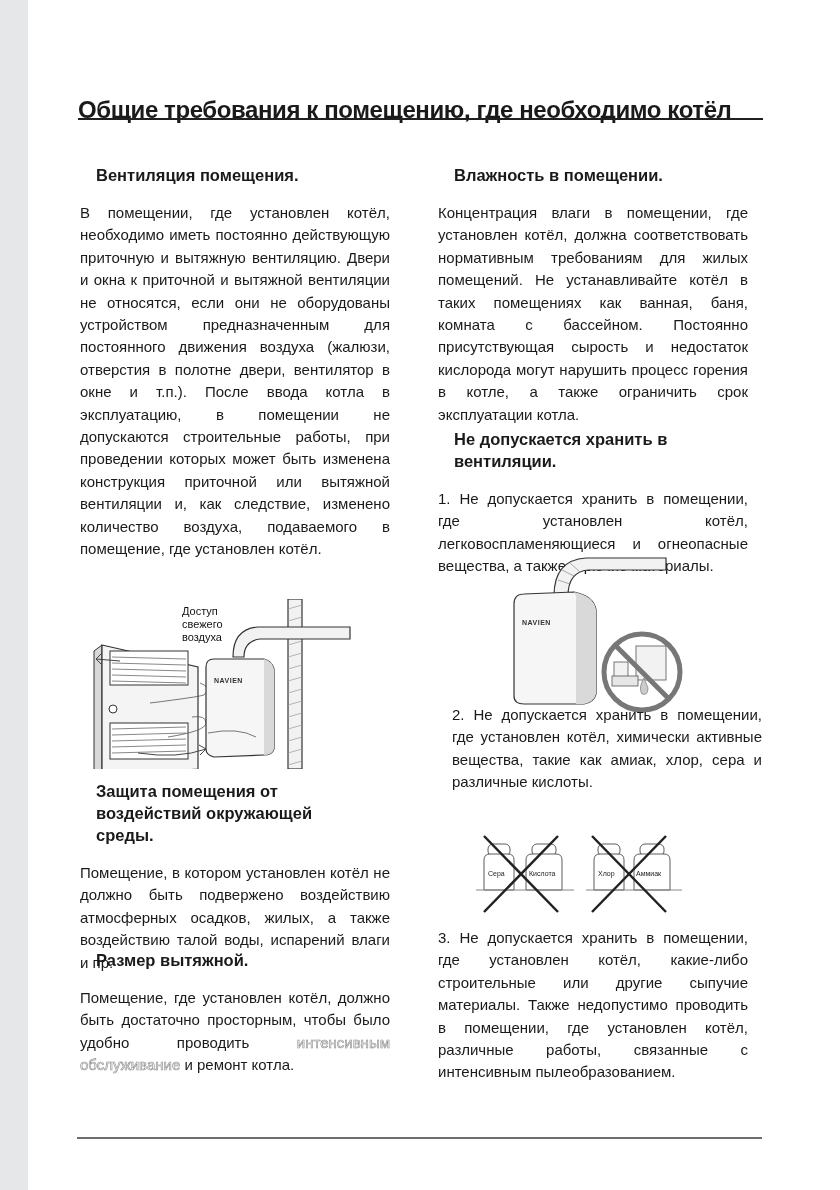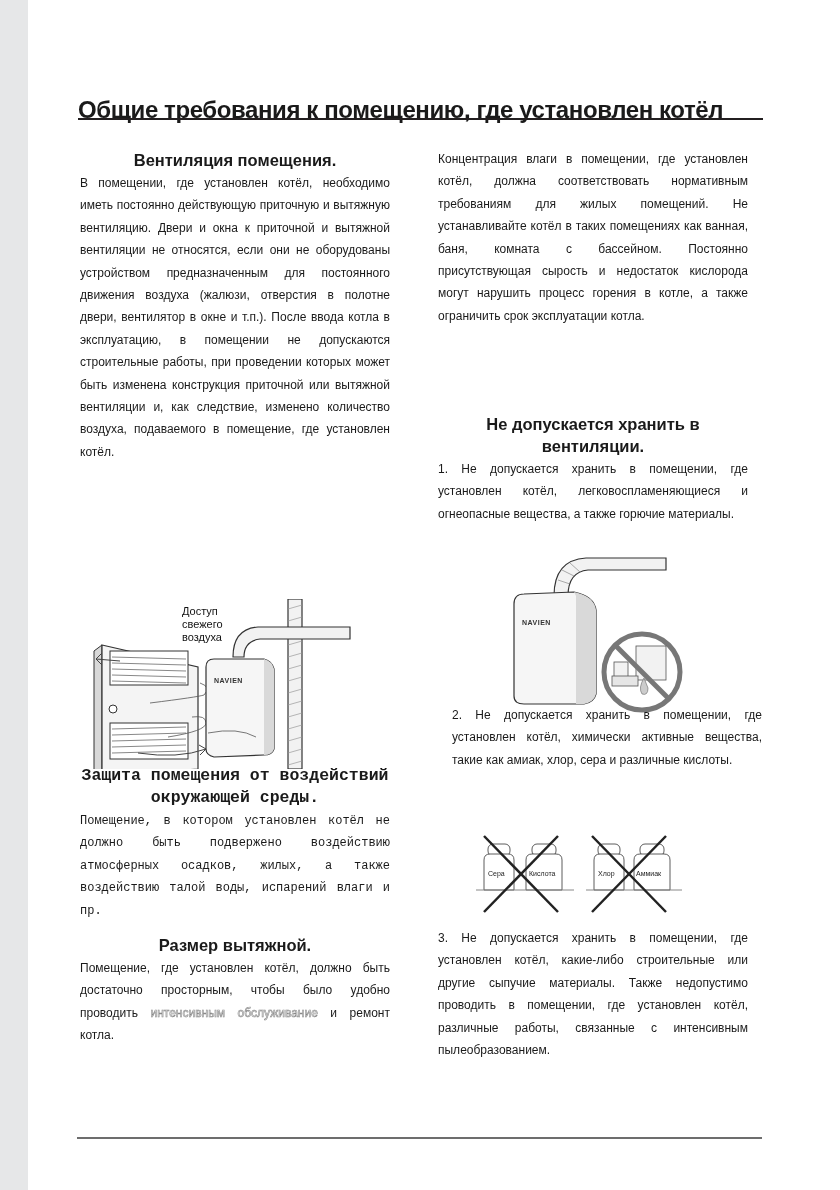--- a/index.html
+++ b/index.html
@@ -14,32 +14,32 @@
     font-size: 24px; font-weight: bold; letter-spacing: -0.4px; color: #1a1a1a;
     white-space: nowrap;
   }
   .top-rule { position: absolute; left: 78px; top: 118px; width: 685px; height: 2px; background: #231f20; }
   .bottom-rule { position: absolute; left: 77px; top: 1137px; width: 685px; height: 2px; background: #6d6d6d; }
 
   .col { position: absolute; width: 310px; }
   .col-left { left: 80px; }
   .col-right { left: 438px; }
 
-  .sec-head { font-weight: bold; font-size: 16.5px; line-height: 22px; margin: 1px; text-align: center; }
-  .sec-body { font-size: 12px; line-height: 22.4px; margin: 0; text-align: justify; }
+  .sec-head { font-weight: bold; font-size: 16.5px; line-height: 22px; margin: 16px; }
+  .sec-body { font-size: 15px; line-height: 22.4px; margin: 0; text-align: justify; }
   .hollow { color: #ffffff; -webkit-text-stroke: 0.6px #888; }
 
   svg text { font-family: "Liberation Sans", sans-serif; }
 </style>
 </head>
 <body>
 
 <div class="side-strip"></div>
 
-<h1 class="page-title">Общие требования к помещению, где установлен котёл</h1>
+<h1 class="page-title">Общие требования к помещению, где необходимо котёл</h1>
 <div class="top-rule"></div>
 
 <div class="col col-left" style="top:148px;">
   <p class="sec-head">Вентиляция помещения.</p>
   <p class="sec-body">В помещении, где установлен котёл, необходимо иметь постоянно действующую приточную и вытяжную вентиляцию. Двери и окна к приточной и вытяжной вентиляции не относятся, если они не оборудованы устройством предназначенным для постоянного движения воздуха (жалюзи, отверстия в полотне двери, вентилятор в окне и т.п.). После ввода котла в эксплуатацию, в помещении не допускаются строительные работы, при проведении которых может быть изменена конструкция приточной или вытяжной вентиляции и, как следствие, изменено количество воздуха, подаваемого в помещение, где установлен котёл.</p>
 </div>
 
 <div style="position:absolute; left:88px; top:599px; width:270px; height:170px;">
   <svg width="270" height="170" viewBox="0 0 270 170">
 
@@ -92,31 +92,32 @@
     <path d="M176 60 Q184 62 186 70 L186 150 Q184 156 176 156 Z" fill="#d9d9d9" stroke="none"></path>
     <path d="M120 134 Q150 128 168 138" fill="none" stroke="#555" stroke-width="0.8"></path>
     <text x="126" y="84" font-size="7" font-weight="bold" fill="#333" letter-spacing="0.5">NAVIEN</text>
 
     <text x="94" y="16" font-size="11" fill="#111">Доступ</text>
     <text x="94" y="29" font-size="11" fill="#111">свежего</text>
     <text x="94" y="42" font-size="11" fill="#111">воздуха</text>
   </svg>
 </div>
 
-<div class="col col-left" style="top:764px;font-family:Liberation Mono, monospace;">
+<div class="col col-left" style="top:764px;">
   <p class="sec-head">Защита помещения от воздействий окружающей среды.</p>
   <p class="sec-body">Помещение, в котором установлен котёл не должно быть подвержено воздействию атмосферных осадков, жилых, а также воздействию талой воды, испарений влаги и пр.</p>
 </div>
 
 <div class="col col-left" style="top:933px;">
   <p class="sec-head">Размер вытяжной.</p>
   <p class="sec-body"><span>Помещение, где установлен котёл, должно быть достаточно просторным, чтобы было удобно проводить </span><span class="hollow">интенсивным обслуживание</span><span> и ремонт котла.</span></p>
 </div>
 
 <div class="col col-right" style="top:148px;">
+  <p class="sec-head">Влажность в помещении.</p>
   <p class="sec-body">Концентрация влаги в помещении, где установлен котёл, должна соответствовать нормативным требованиям для жилых помещений. Не устанавливайте котёл в таких помещениях как ванная, баня, комната с бассейном. Постоянно присутствующая сырость и недостаток кислорода могут нарушить процесс горения в котле, а также ограничить срок эксплуатации котла.</p>
 </div>
 
 <div class="col col-right" style="top:412px;">
   <p class="sec-head">Не допускается хранить в вентиляции.</p>
   <p class="sec-body">1. Не допускается хранить в помещении, где установлен котёл, легковоспламеняющиеся и огнеопасные вещества, а также горючие материалы.</p>
 </div>
 
 <div style="position:absolute; left:490px; top:550px; width:230px; height:170px;">
   <svg width="230" height="170" viewBox="0 0 230 170">

